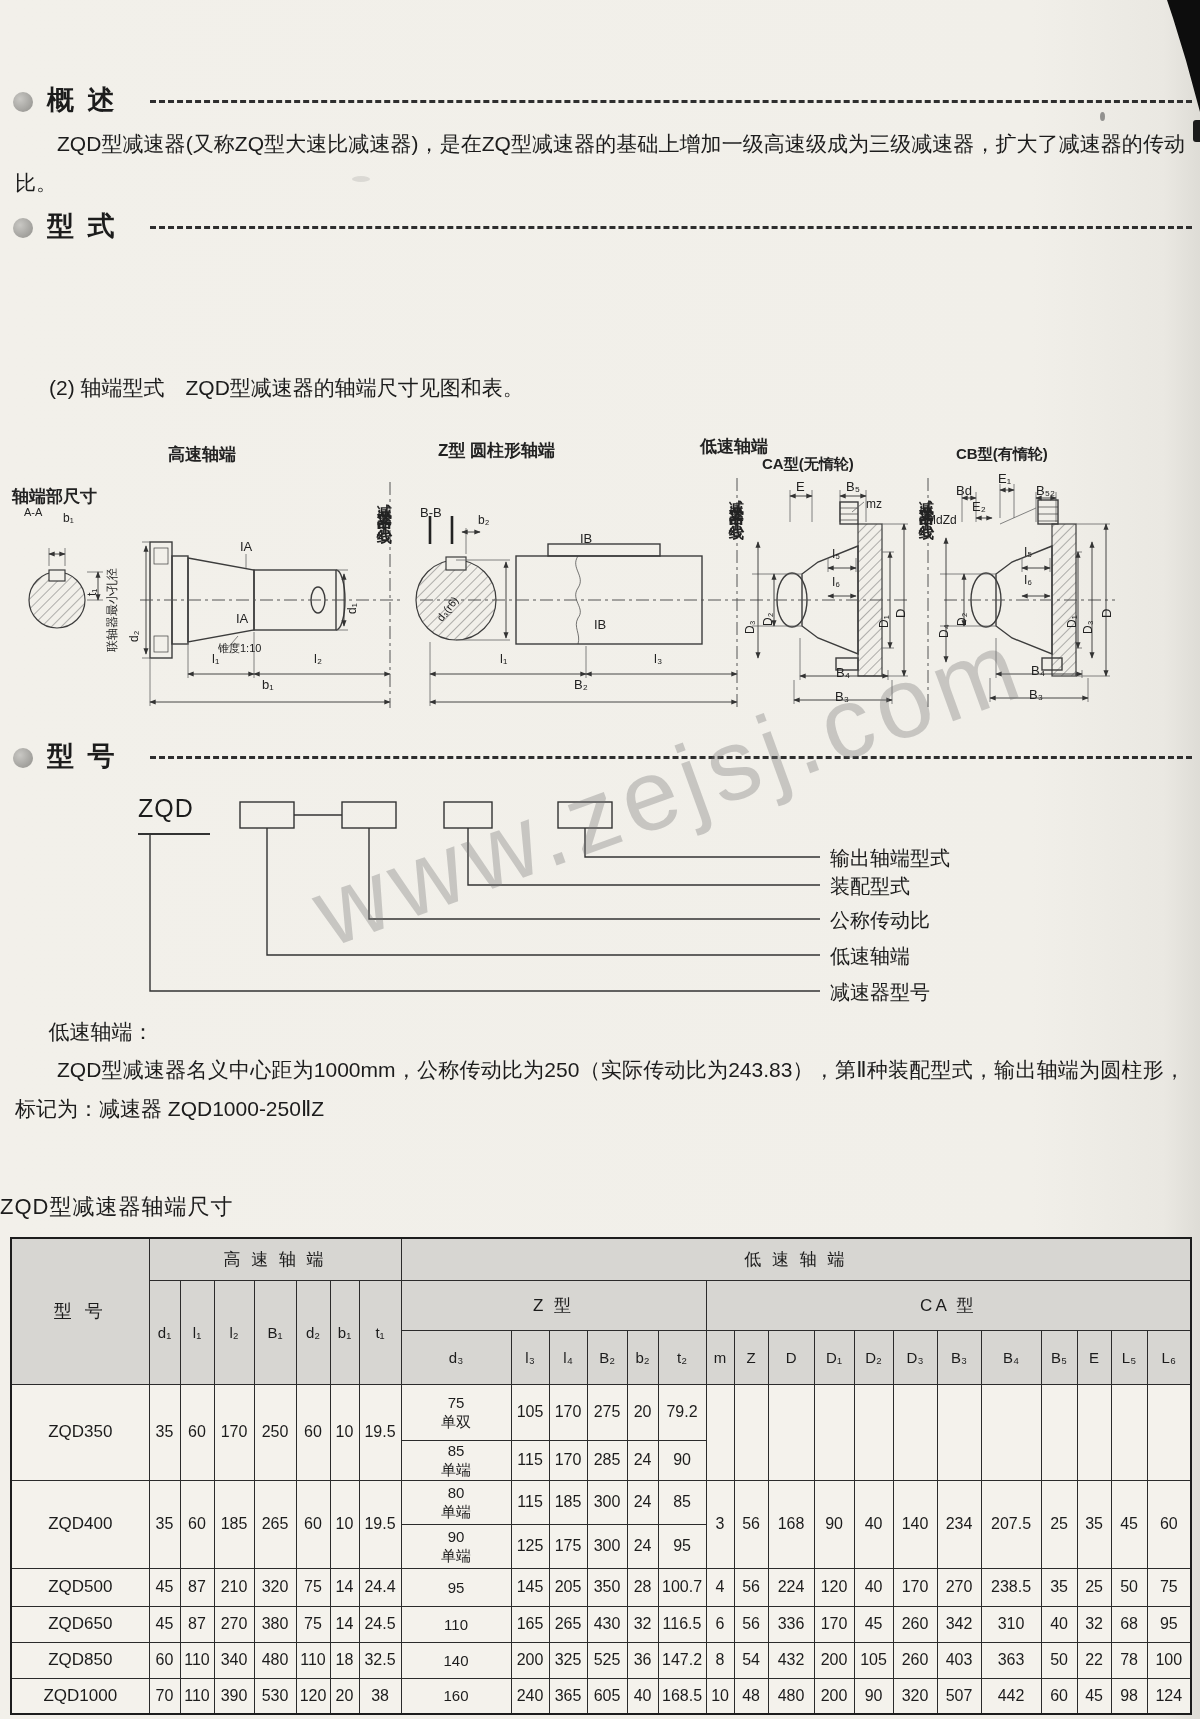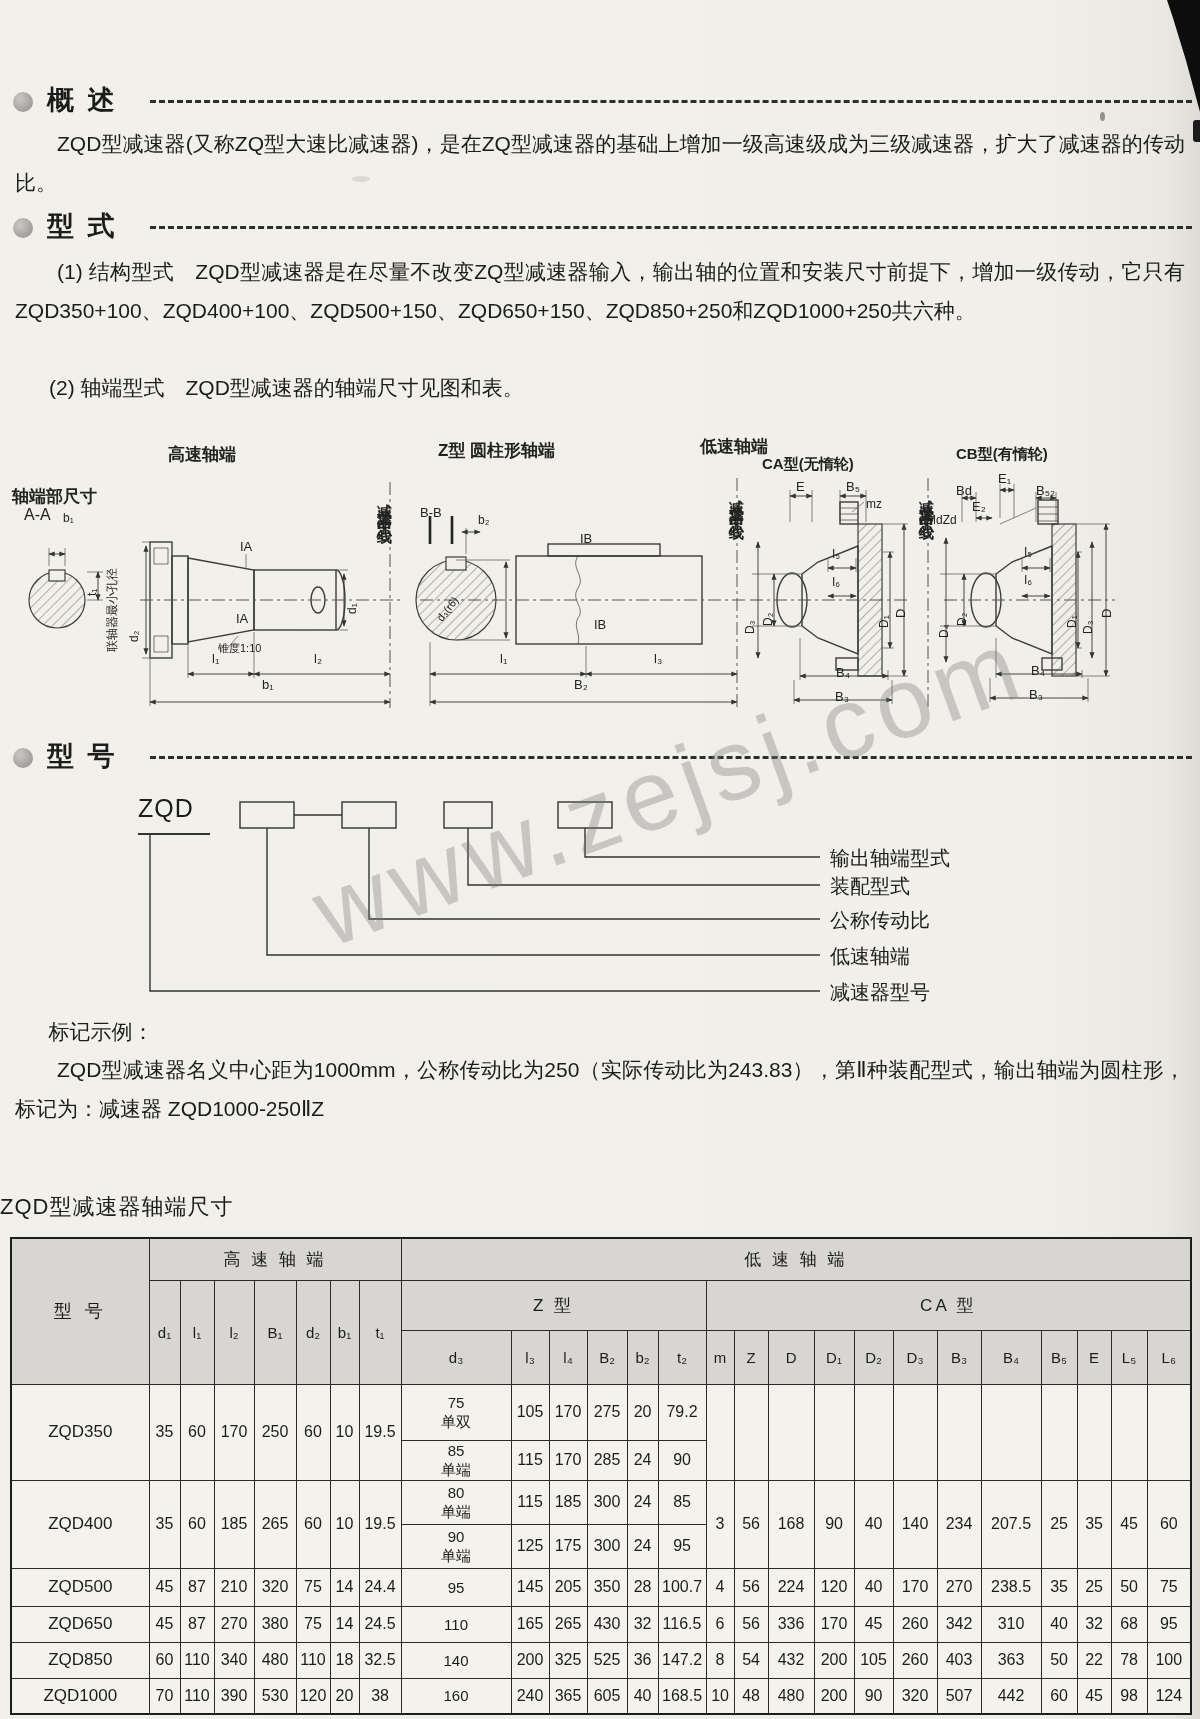--- a/index.html
+++ b/index.html
@@ -71,21 +71,20 @@
     <span class="sec-title">概 述</span>
     <span class="dash" style="left:150px;width:1042px;"></span>
   </div>
   <p class="para" style="left:15px;top:124px;width:1170px;">ZQD型减速器(又称ZQ型大速比减速器)，是在ZQ型减速器的基础上增加一级高速级成为三级减速器，扩大了减速器的传动比。</p>
 
   <div class="sec-head" style="top:212px;">
     <span class="bullet"></span>
     <span class="sec-title">型 式</span>
     <span class="dash" style="left:150px;width:1042px;"></span>
   </div>
-  <p class="para" style="left:15px;top:252px;width:1170px;">(1) 结构型式　ZQD型减速器是在尽量不改变ZQ型减速器输入，输出轴的位置和安装尺寸前提下，增加一级传动，它只有ZQD350+100、ZQD400+100、ZQD500+150、ZQD650+150、ZQD850+250和ZQD1000+250共六种。</p>
   <p class="para" style="left:7px;top:368px;width:1170px;">(2) 轴端型式　ZQD型减速器的轴端尺寸见图和表。</p>
 
   <div id="diagram-band">
     <svg width="1200" height="285" viewBox="0 0 1200 285">
       <defs>
         <pattern id="hp" width="7" height="7" patternUnits="userSpaceOnUse" patternTransform="rotate(45)">
           <line x1="0" y1="0" x2="0" y2="7" stroke="#6a6a6a" stroke-width="1"></line>
         </pattern>
         <marker id="a" viewBox="0 0 10 10" refX="9" refY="5" markerWidth="7" markerHeight="7" orient="auto-start-reverse">
           <path d="M0,1 L10,5 L0,9 z" fill="#333"></path>
@@ -199,21 +198,21 @@
       <line x1="990" y1="268" x2="1088" y2="268" class="d"></line>
     </svg>
   </div>
   <div id="diagram-labels" class="abs" style="left:0;top:0;width:1200px;height:1719px;pointer-events:none;">
       <span class="dlab bold" style="left: 12px; top: 446px; font-size: 17px; margin-top: 42px;">轴端部尺寸</span>
       <span class="dlab bold" style="left: 168px; top: 446px; font-size: 17px;">高速轴端</span>
       <span class="dlab bold" style="left: 438px; top: 442px; font-size: 17px;">Z型 圆柱形轴端</span>
       <span class="dlab bold" style="left: 700px; top: 438px; font-size: 17px;">低速轴端</span>
       <span class="dlab bold" style="left: 762px; top: 456px; font-size: 15px;">CA型(无惰轮)</span>
       <span class="dlab bold" style="left: 956px; top: 446px; font-size: 15px;">CB型(有惰轮)</span>
-      <span class="dlab" style="left: 24px; top: 506px; font-size: 16px;">A-A</span>
+      <span class="dlab" style="left: 24px; top: 506px; font-size: 11px;">A-A</span>
       <span class="dlab" style="left: 63px; top: 512px; font-size: 12px;">b₁</span>
       <span class="dlab" style="left: 86px; top: 596px; font-size: 12px; transform: rotate(-90deg);">t₁</span>
       <span class="dlab" style="left: 106px; top: 652px; font-size: 12px; transform: rotate(-90deg);">联轴器最小孔径</span>
       <span class="dlab" style="left: 128px; top: 642px; font-size: 12px; transform: rotate(-90deg);">d₂</span>
       <span class="dlab" style="left: 240px; top: 540px; font-size: 13px;">IA</span>
       <span class="dlab" style="left: 236px; top: 612px; font-size: 13px;">IA</span>
       <span class="dlab" style="left: 218px; top: 642px; font-size: 11px;">锥度1:10</span>
       <span class="dlab" style="left: 346px; top: 614px; font-size: 12px; transform: rotate(-90deg);">d₁</span>
       <span class="dlab" style="left: 212px; top: 652px; font-size: 13px;">l₁</span>
       <span class="dlab" style="left: 314px; top: 652px; font-size: 13px;">l₂</span>
@@ -279,21 +278,21 @@
       </g>
     </svg>
     <div class="model-prefix">ZQD</div>
     <div class="callout" style="top:65px;">输出轴端型式</div>
     <div class="callout" style="top:93px;">装配型式</div>
     <div class="callout" style="top:127px;">公称传动比</div>
     <div class="callout" style="top:163px;">低速轴端</div>
     <div class="callout" style="top:199px;">减速器型号</div>
   </div>
 
-  <p class="para" style="left:15px;top:1012px;width:1170px;text-indent:1.6em;">标记示例：</p>
+  <p class="para" style="left:15px;top:1012px;width:1170px;text-indent:1.6em;">低速轴端：</p>
   <p class="para" style="left:15px;top:1050px;width:1170px;">ZQD型减速器名义中心距为1000mm，公称传动比为250（实际传动比为243.83），第Ⅱ种装配型式，输出轴端为圆柱形，标记为：减速器 ZQD1000-250ⅡZ</p>
 
   <div class="table-title">ZQD型减速器轴端尺寸</div>
 
   <table id="param-table">
       <colgroup>
         <col style="width: 138px;">
         <col style="width: 31px;">
         <col style="width: 34px;">
         <col style="width: 40px;">

